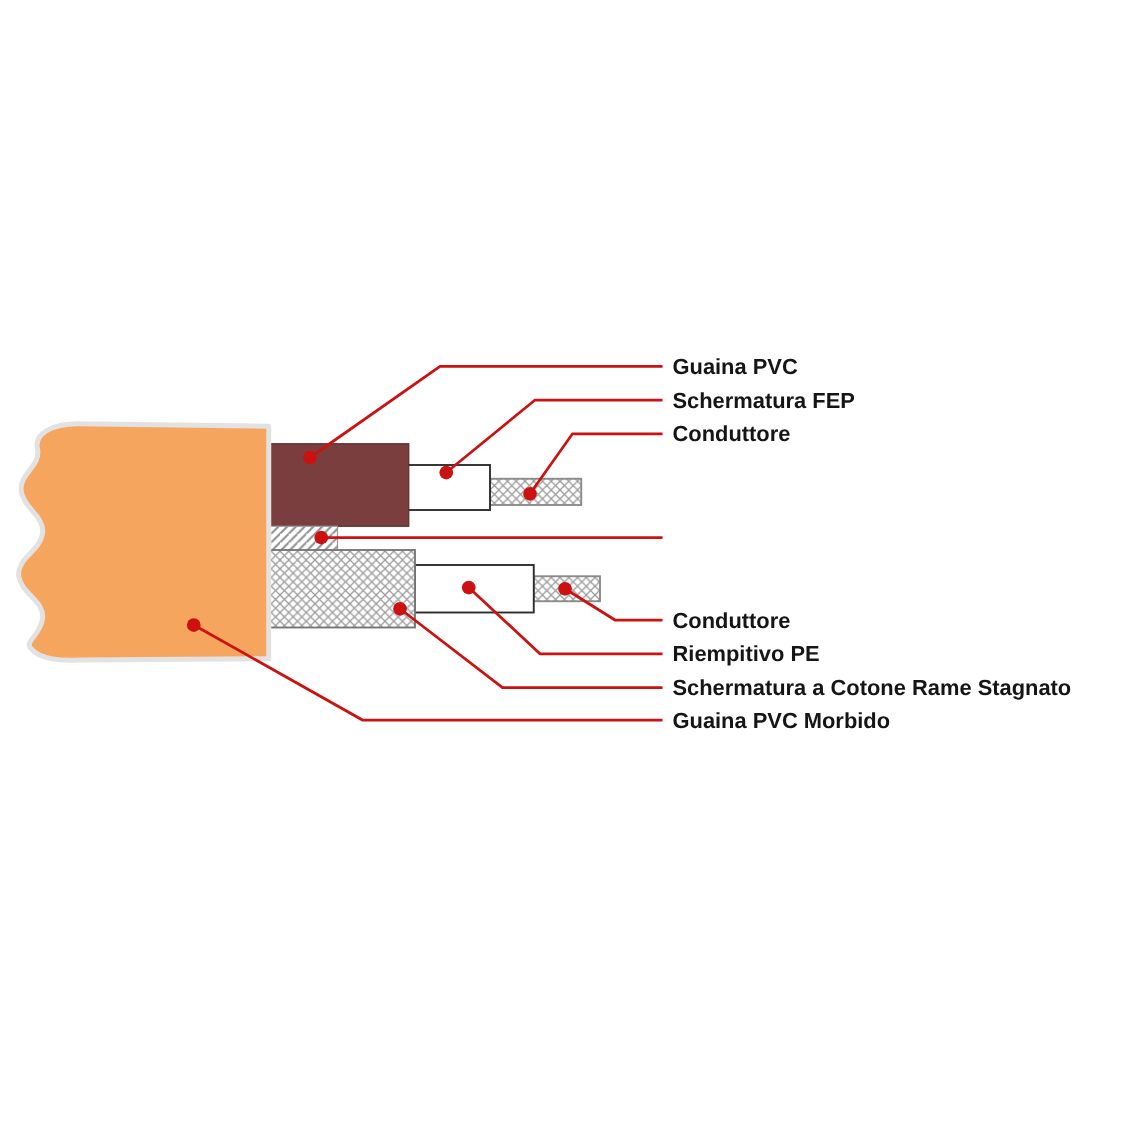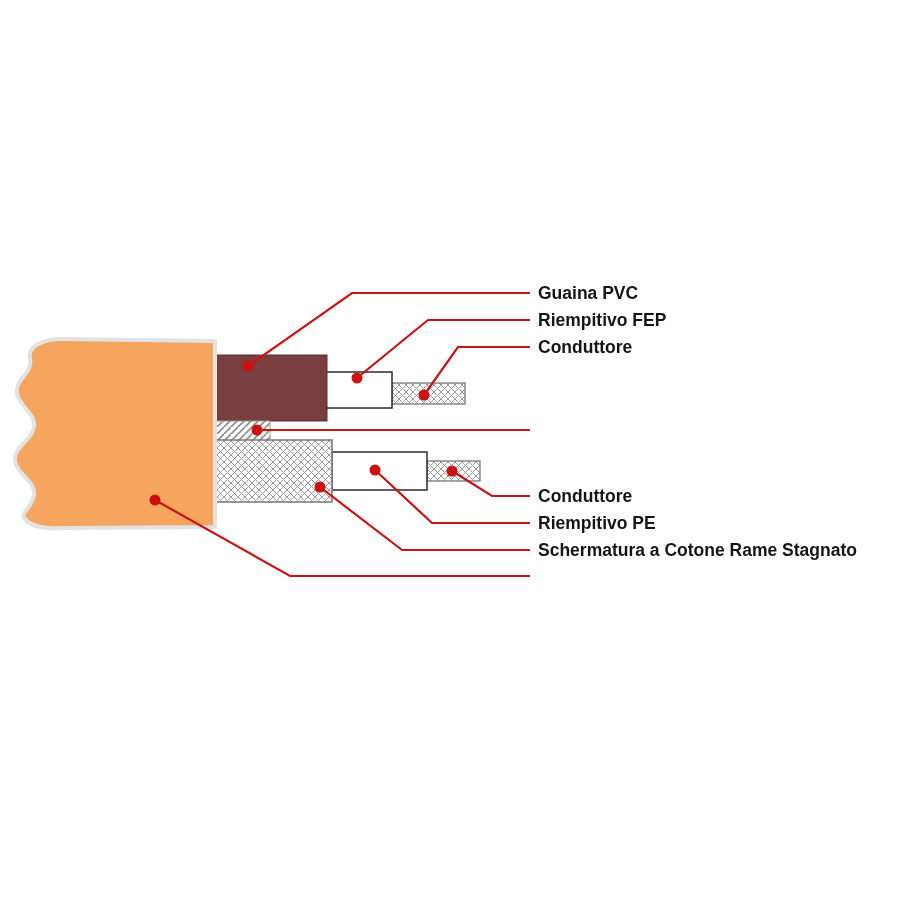--- a/index.html
+++ b/index.html
@@ -81,19 +81,20 @@
     <circle cx="357" cy="378" r="5.5" fill="#CC1111"></circle>
     <circle cx="424" cy="395" r="5.5" fill="#CC1111"></circle>
     <circle cx="257" cy="430" r="5.5" fill="#CC1111"></circle>
     <circle cx="452" cy="471" r="5.5" fill="#CC1111"></circle>
     <circle cx="375" cy="470" r="5.5" fill="#CC1111"></circle>
     <circle cx="320" cy="487" r="5.5" fill="#CC1111"></circle>
     <circle cx="155" cy="500" r="5.5" fill="#CC1111"></circle>
   </svg>
 
   <div class="label" style="top:282px">Guaina PVC</div>
-  <div class="label" style="top:309px">Riempitivo FEP</div>
+  <div class="label" style="top:309px">Schermatura FEP</div>
   <div class="label" style="top:336px">Conduttore</div>
   <div class="label" style="top:485px">Conduttore</div>
   <div class="label" style="top:512px">Riempitivo PE</div>
   <div class="label" style="top:539px">Schermatura a Cotone Rame Stagnato</div>
+  <div class="label" style="top:565px">Guaina PVC Morbido</div>
 
 </div>
 
 </body></html>

